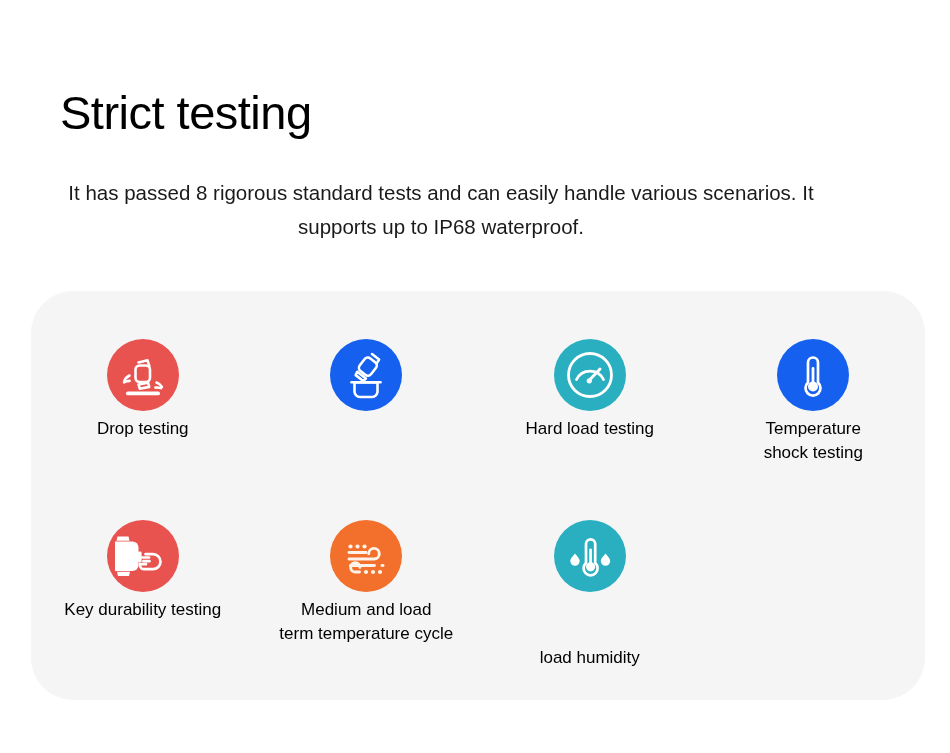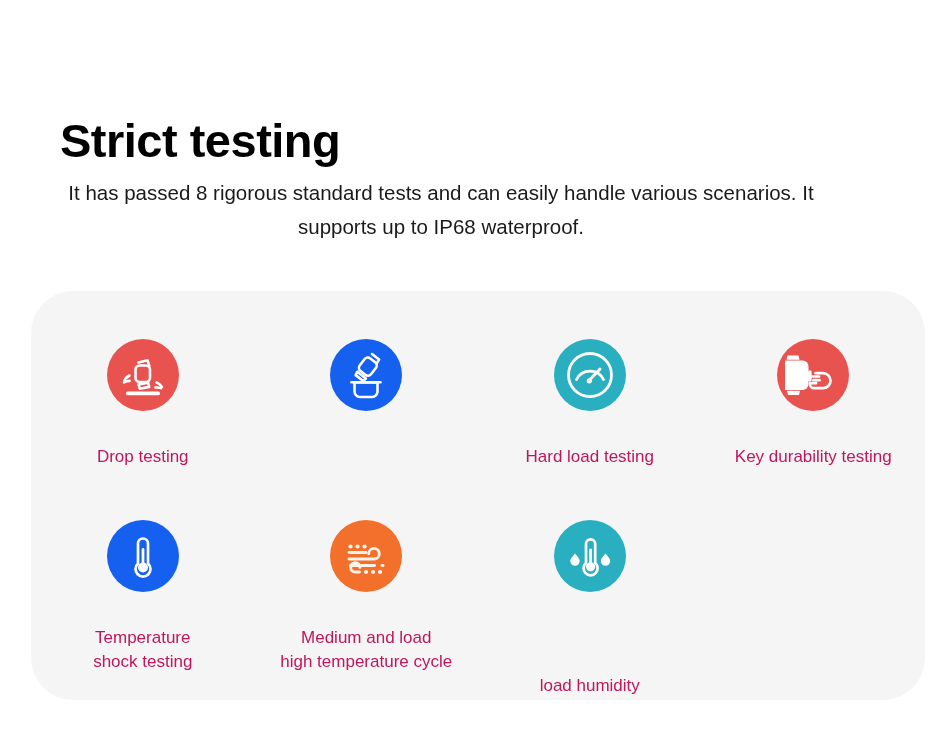--- a/index.html
+++ b/index.html
@@ -17,25 +17,24 @@
     position: relative;
     width: 950px;
     height: 753px;
     background: #ffffff;
   }
   .heading {
     position: absolute;
     left: 60px;
     top: 87px;
     font-size: 47px;
-    font-weight: bold;
+    font-weight: normal;
     color: #000000;
     letter-spacing: -0.5px;
     line-height: 1.1;
-    margin-top: 28px;
   }
   .subtext {
     position: absolute;
     left: 61px;
     top: 176px;
     width: 760px;
     font-size: 20.5px;
     color: #1a1a1a;
     line-height: 1.65;
     font-weight: 400;
@@ -70,23 +69,23 @@
   .icon-circle {
     width: 72px;
     height: 72px;
     border-radius: 50%;
     display: flex;
     align-items: center;
     justify-content: center;
     overflow: hidden;
   }
   .cell .label {
-    margin-top: 34px;
+    margin-top: 6px;
     font-size: 17px;
-    color: #be185d;
+    color: #000000;
     text-align: center;
     line-height: 1.42;
     width: 190px;
   }
   svg { display: block; }
 </style>
 </head>
 <body>
 
 <div class="page">
@@ -137,53 +136,53 @@
           <svg width="72" height="72" viewBox="0 0 72 72">
             <circle cx="36" cy="36" r="21.5" fill="none" stroke="#ffffff" stroke-width="2.8"></circle>
             <path d="M22.5 40.5 a15 15 0 0 1 27 0" fill="none" stroke="#ffffff" stroke-width="2.8" stroke-linecap="round"></path>
             <path d="M35 41.5 l11 -11.5" fill="none" stroke="#ffffff" stroke-width="3" stroke-linecap="round"></path>
             <circle cx="35.3" cy="41.8" r="2.6" fill="#ffffff"></circle>
           </svg>
         </div>
         <div class="label">Hard load testing</div>
       </div>
 
+      <div class="cell row2-cell">
+        <div class="icon-circle" style="background:#1560ef">
+          <svg width="72" height="72" viewBox="0 0 72 72">
+            <g fill="none" stroke="#ffffff" stroke-width="2.7" stroke-linejoin="round">
+              <path d="M31 43.5 v-20 a5 5 0 0 1 10 0 v20 a7.5 7.5 0 1 1 -10 0 z"></path>
+            </g>
+            <circle cx="36" cy="47.5" r="5" fill="#ffffff"></circle>
+            <rect x="34.6" y="28" width="2.8" height="18" rx="1.4" fill="#ffffff"></rect>
+          </svg>
+        </div>
+        <div class="label">
+          <span>Temperature</span><br>
+          <span>shock testing</span>
+        </div>
+      </div>
+
       <div class="cell">
         <div class="icon-circle" style="background:#e8524f">
           <svg width="72" height="72" viewBox="0 0 72 72">
             <g fill="#ffffff">
               <path d="M8 21.5 h17.5 a6 6 0 0 1 6 6 v17.5 a6 6 0 0 1 -6 6 h-17.5 z"></path>
               <path d="M10.5 16.5 h11 l1 4.2 h-13 z"></path>
               <path d="M10 51.8 h13 l-1 4.2 h-11 z"></path>
               <rect x="31" y="31.5" width="3.6" height="11" rx="1.4"></rect>
             </g>
             <g fill="none" stroke="#ffffff" stroke-width="2.7" stroke-linecap="round" stroke-linejoin="round">
               <path d="M38.5 34.2 h7.5 a7.5 7.5 0 0 1 0 15 h-9 a4 4 0 0 1 -4 -4 v-1 h6"></path>
               <path d="M35 37.5 h7"></path>
               <path d="M36.5 41.2 h6"></path>
             </g>
           </svg>
         </div>
         <div class="label">Key durability testing</div>
-      </div>
-
-      <div class="cell row2-cell">
-        <div class="icon-circle" style="background:#1560ef">
-          <svg width="72" height="72" viewBox="0 0 72 72">
-            <g fill="none" stroke="#ffffff" stroke-width="2.7" stroke-linejoin="round">
-              <path d="M31 43.5 v-20 a5 5 0 0 1 10 0 v20 a7.5 7.5 0 1 1 -10 0 z"></path>
-            </g>
-            <circle cx="36" cy="47.5" r="5" fill="#ffffff"></circle>
-            <rect x="34.6" y="28" width="2.8" height="18" rx="1.4" fill="#ffffff"></rect>
-          </svg>
-        </div>
-        <div class="label">
-          <span>Temperature</span><br>
-          <span>shock testing</span>
-        </div>
       </div>
 
       <div class="cell row2-cell">
         <div class="icon-circle" style="background:#f2702b">
           <svg width="72" height="72" viewBox="0 0 72 72">
             <g fill="none" stroke="#fdf3ea" stroke-width="2.9" stroke-linecap="round" stroke-linejoin="round">
               <path d="M19 32.5 h17"></path>
               <path d="M19 39 h25 a5.3 5.3 0 1 0 -5.3 -5.3"></path>
               <path d="M20.5 45.5 h24"></path>
               <path d="M52 45.5 h1"></path>
@@ -194,21 +193,21 @@
               <circle cx="27.5" cy="26.5" r="2.1"></circle>
               <circle cx="34.5" cy="26.5" r="2.1"></circle>
               <circle cx="36" cy="52" r="2.1"></circle>
               <circle cx="43" cy="52" r="2.1"></circle>
               <circle cx="50" cy="52" r="2.1"></circle>
             </g>
           </svg>
         </div>
         <div class="label">
           <span>Medium and load</span><br>
-          <span>high temperature cycle</span>
+          <span>term temperature cycle</span>
         </div>
       </div>
 
       <div class="cell row2-cell">
         <div class="icon-circle" style="background:#2aafc0">
           <svg width="72" height="72" viewBox="0 0 72 72">
             <g fill="none" stroke="#ffffff" stroke-width="2.7" stroke-linejoin="round">
               <path d="M32 43 v-19 a4.6 4.6 0 0 1 9.2 0 v19 a7 7 0 1 1 -9.2 0 z"></path>
             </g>
             <circle cx="36.6" cy="46.8" r="4.6" fill="#ffffff"></circle>

